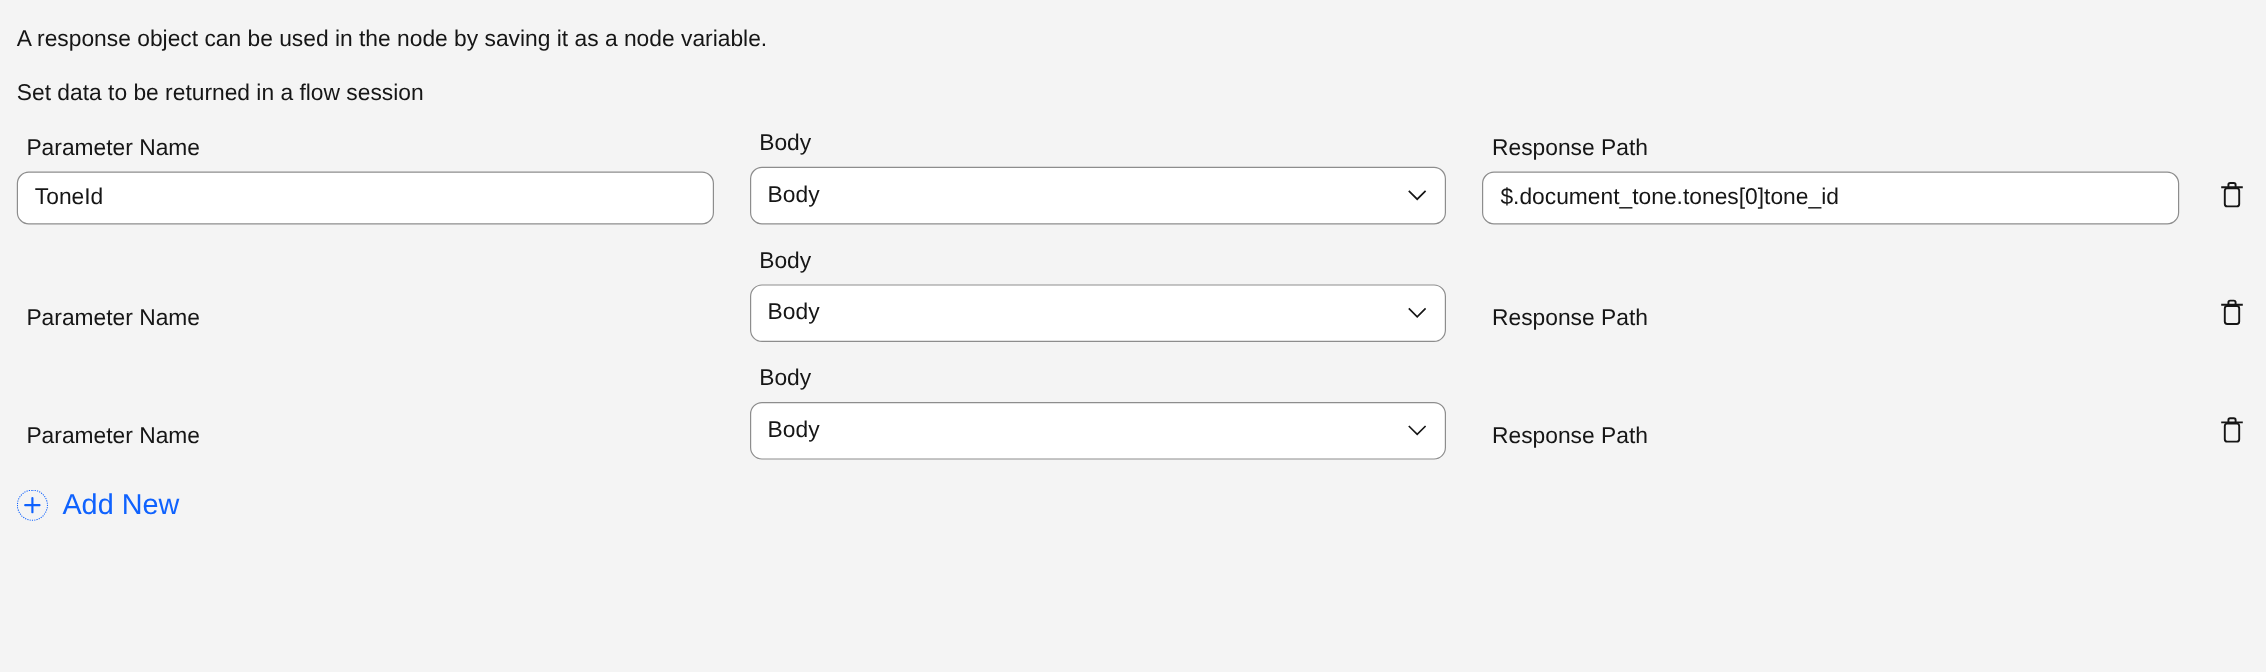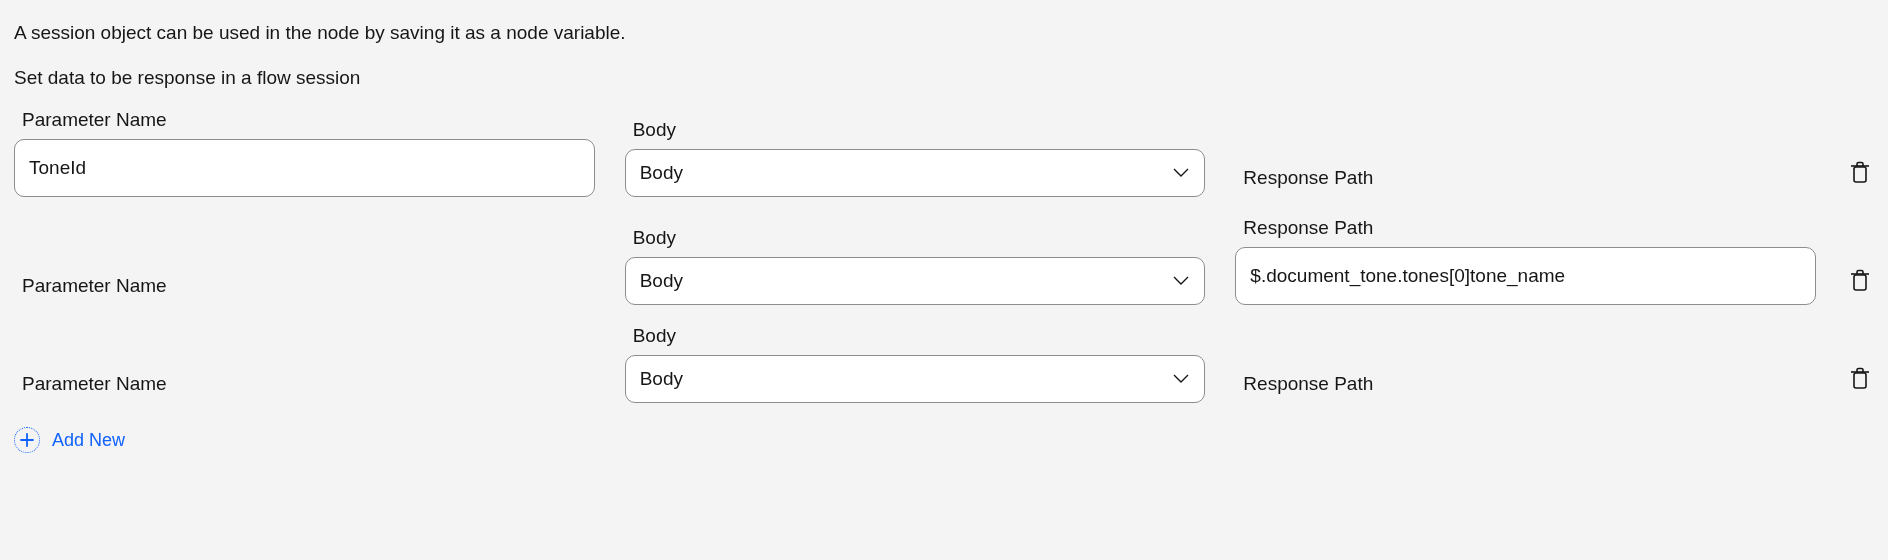--- a/index.html
+++ b/index.html
@@ -34,21 +34,21 @@
     flex-direction: column;
     flex: 1;
   }
   .field-label {
     font-size: 19px;
     color: #161616;
     margin: 0 0 8px 8px;
   }
   .text-input {
     width: 100%;
-    height: 58px;
+    height: 44px;
     background: #ffffff;
     border: 1px solid #8d8d8d;
     border-radius: 10px;
     padding: 0 14px;
     font-size: 19px;
     color: #161616;
     font-family: inherit;
     outline: none;
   }
   .select-wrap {
@@ -86,39 +86,39 @@
     flex-shrink: 0;
   }
   .delete-btn svg { display: block; }
   .add-row {
     display: flex;
     align-items: center;
     gap: 12px;
     margin-top: 24px;
     color: #0f62fe;
     cursor: pointer;
-    font-size: 18px;
+    font-size: 24px;
   }
   .add-icon {
     width: 26px;
     height: 26px;
     border: 1.5px dotted #0f62fe;
     border-radius: 50%;
     display: flex;
     align-items: center;
     justify-content: center;
     color: #0f62fe;
   }
   .add-icon svg { display: block; }
 </style>
 </head>
 <body>
 
-<p class="description">A session object can be used in the node by saving it as a node variable.</p>
-<p class="subheading">Set data to be response in a flow session</p>
+<p class="description">A response object can be used in the node by saving it as a node variable.</p>
+<p class="subheading">Set data to be returned in a flow session</p>
 
 <div class="rows">
 
   <div class="row">
     <div class="field">
       <span class="field-label">Parameter Name</span>
       <input class="text-input" type="text" value="ToneId" style="">
     </div>
     <div class="field">
       <span class="field-label">Body</span>
@@ -128,20 +128,21 @@
         </div>
         <span class="chevron">
           <svg width="16" height="10" viewBox="0 0 16 10">
               <path d="M1 1 L8 8 L15 1" fill="none" stroke="#161616" stroke-width="1.4"></path>
             </svg>
         </span>
       </div>
     </div>
     <div class="field">
       <span class="field-label">Response Path</span>
+      <input class="text-input" type="text" value="$.document_tone.tones[0]tone_id" style="">
     </div>
     <div class="delete-btn">
       <span>
         <svg width="20" height="24" viewBox="0 0 20 24">
           <rect x="4" y="6" width="12" height="15" rx="2" fill="none" stroke="#161616" stroke-width="1.6"></rect>
           <path d="M1 5 H19" stroke="#161616" stroke-width="1.6"></path>
           <path d="M7 5 V3 Q7 1.5 8.5 1.5 H11.5 Q13 1.5 13 3 V5" fill="none" stroke="#161616" stroke-width="1.6"></path>
         </svg>
       </span>
     </div>
@@ -159,21 +160,20 @@
         </div>
         <span class="chevron">
           <svg width="16" height="10" viewBox="0 0 16 10">
               <path d="M1 1 L8 8 L15 1" fill="none" stroke="#161616" stroke-width="1.4"></path>
             </svg>
         </span>
       </div>
     </div>
     <div class="field">
       <span class="field-label">Response Path</span>
-      <input class="text-input" type="text" value="$.document_tone.tones[0]tone_name" style="">
     </div>
     <div class="delete-btn">
       <span>
         <svg width="20" height="24" viewBox="0 0 20 24">
           <rect x="4" y="6" width="12" height="15" rx="2" fill="none" stroke="#161616" stroke-width="1.6"></rect>
           <path d="M1 5 H19" stroke="#161616" stroke-width="1.6"></path>
           <path d="M7 5 V3 Q7 1.5 8.5 1.5 H11.5 Q13 1.5 13 3 V5" fill="none" stroke="#161616" stroke-width="1.6"></path>
         </svg>
       </span>
     </div>

